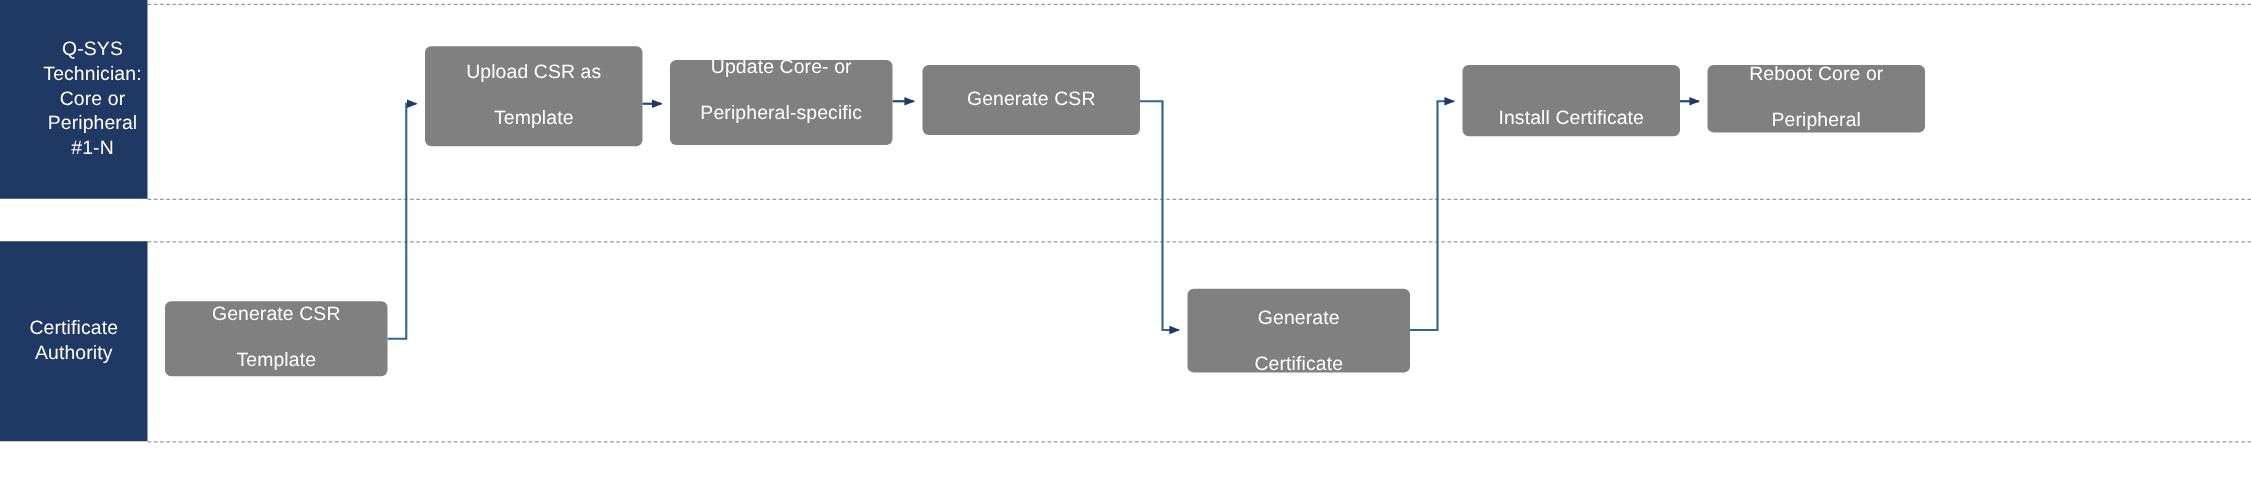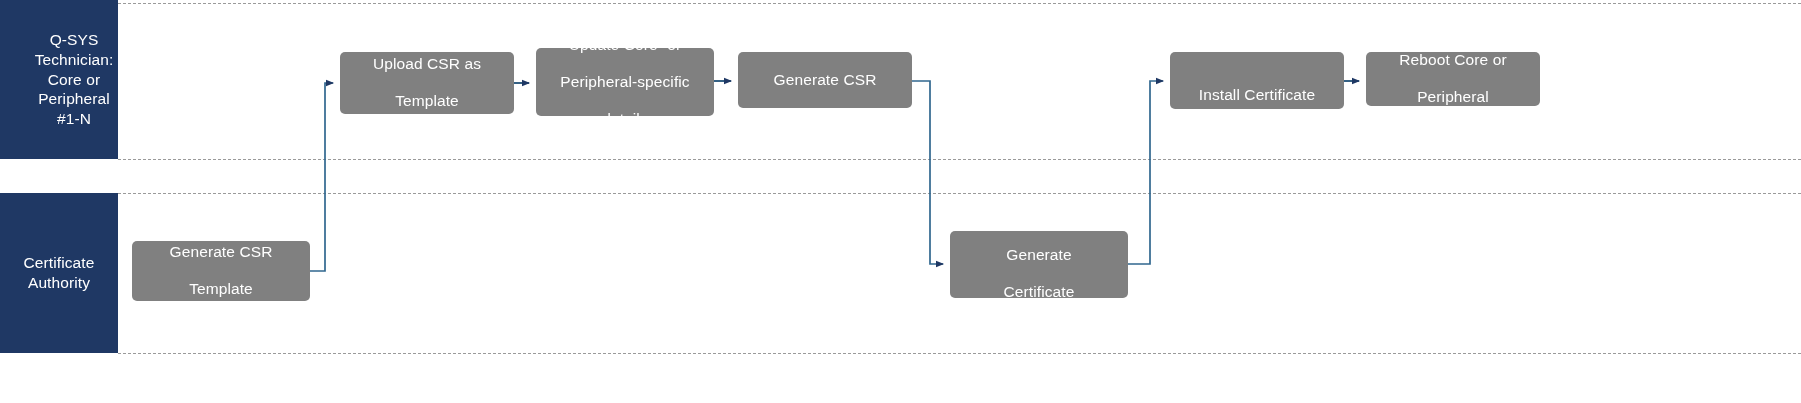--- a/index.html
+++ b/index.html
@@ -59,21 +59,21 @@
     justify-content: center;
     text-align: center;
     font-size: 15.5px;
     line-height: 1.2;
     padding: 4px 10px;
     letter-spacing: 0.1px;
   }
   .node span { display: block; width: 100%; }
 
   #node-generate-csr-template { left: 132px;  top: 241px; width: 178px; height: 60px; }
-  #node-upload-csr-template   { left: 340px;  top: 52px;  width: 174px; height: 62px; }
+  #node-upload-csr-template   { left: 340px;  top: 37px;  width: 174px; height: 80px; }
   #node-update-details        { left: 536px;  top: 48px;  width: 178px; height: 68px; }
   #node-generate-csr          { left: 738px;  top: 52px;  width: 174px; height: 56px; }
   #node-sign-csr              { left: 950px;  top: 231px; width: 178px; height: 67px; }
   #node-install-certificate   { left: 1170px; top: 52px;  width: 174px; height: 57px; align-items: flex-end; }
   #node-reboot                { left: 1366px; top: 52px;  width: 174px; height: 54px; }
 
   
   #wires {
     position: absolute;
     left: 0; top: 0;
@@ -121,21 +121,21 @@
 
   <div class="node" id="node-generate-csr-template">
     <span><span>Generate CSR</span><br><span>Template</span></span>
   </div>
 
   <div class="node" id="node-upload-csr-template">
     <span><span>Upload CSR as</span><br><span>Template</span></span>
   </div>
 
   <div class="node" id="node-update-details">
-    <span><span>Update Core- or</span><br><span>Peripheral-specific</span><br><span>details</span></span>
+    <span><span>Update Core- or</span><br><span>Peripheral-specific</span><br></span>
   </div>
 
   <div class="node" id="node-generate-csr">
     <span>Generate CSR</span>
   </div>
 
   <div class="node" id="node-sign-csr">
     <span><br><span>Generate</span><br><span>Certificate</span></span>
   </div>
 

